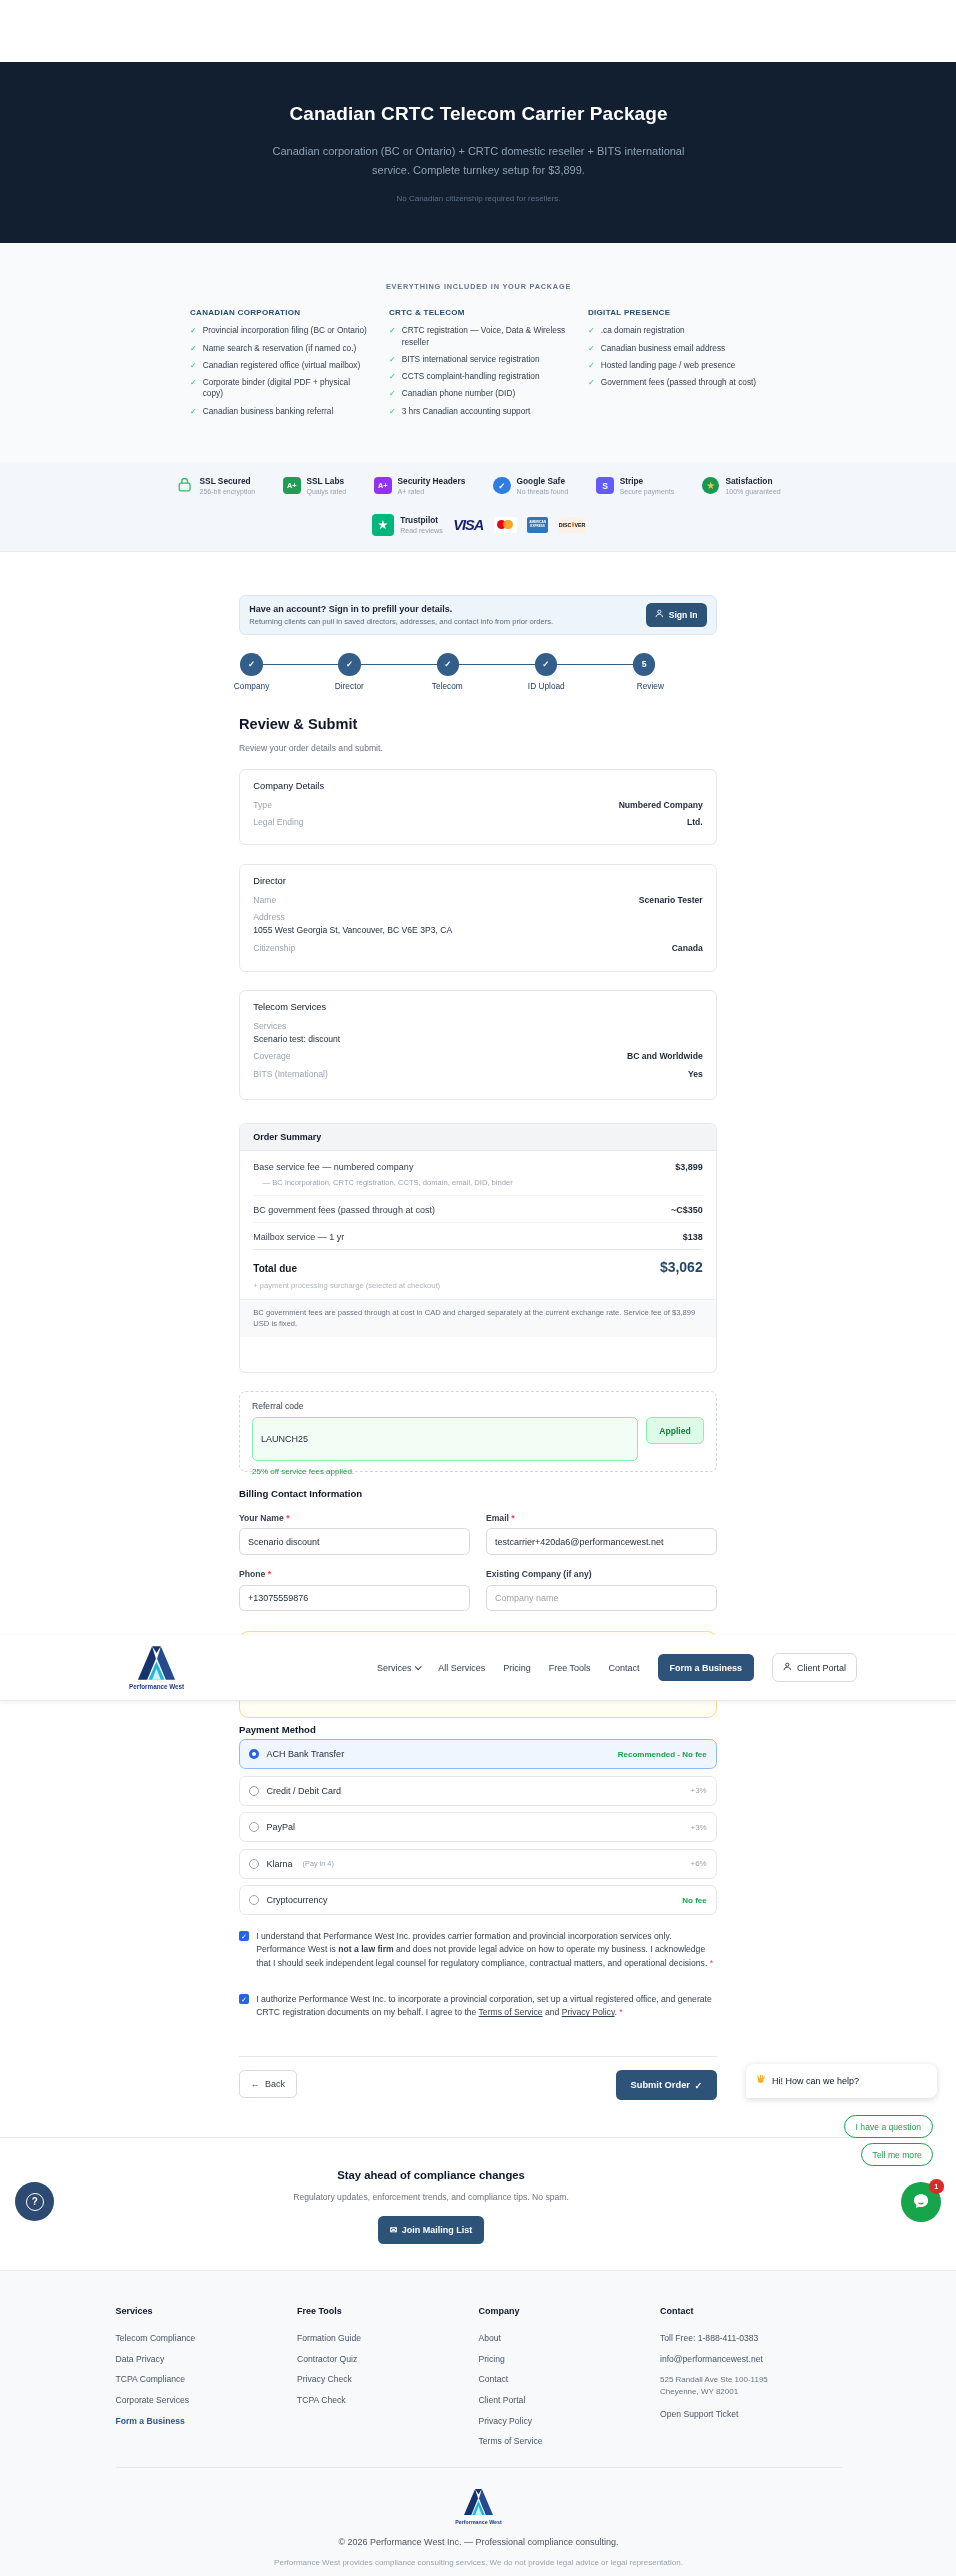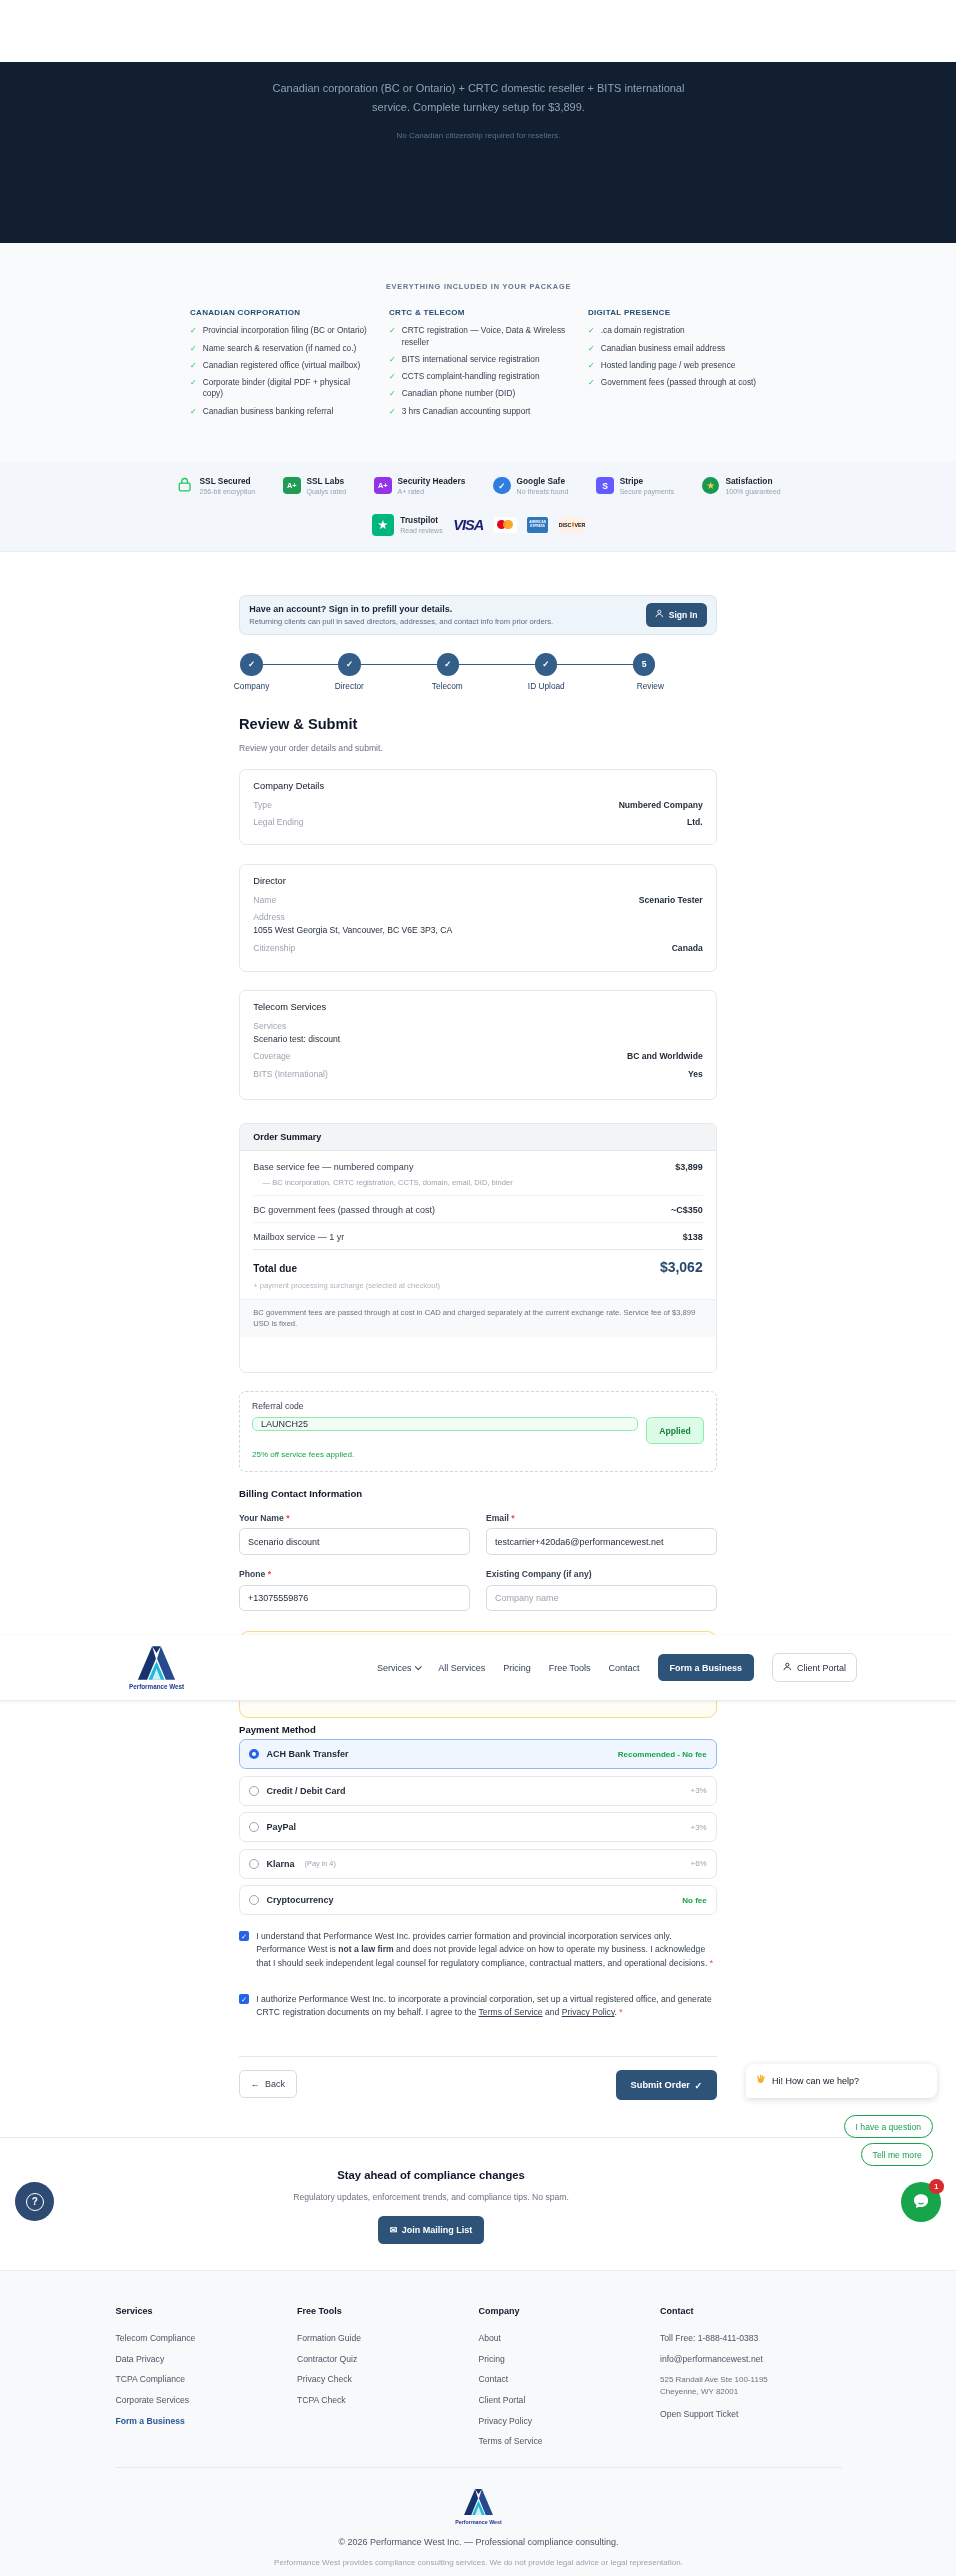--- a/index.html
+++ b/index.html
@@ -86,21 +86,21 @@
   .total-row { display:flex; justify-content:space-between; align-items:baseline; border-top:0.7px solid #e3e6ea; padding:9.3px 0 1.3px 0; }
   .total-label { font-size:10px; font-weight:bold; color:#111827; }
   .total-value { font-size:14px; font-weight:bold; color:#27496d; }
   .surcharge { font-size:7.6px; color:#aeb6c2; padding:4px 0 9.3px 0; }
   .order-foot { background:#f8f9fb; border-top:0.7px solid #eceff2; padding:7.3px 13.3px; font-size:7.6px; line-height:11.3px; color:#6b7280; }
 
   
   .referral { position:absolute; top:839px; left:0; width:478px; height:81px; border:0.7px dashed #cfd6de; border-radius:6.6px; padding:9.3px 12px; }
   .referral-label { font-size:8.6px; color:#374151; margin-bottom:6px; }
   .referral-row { display:flex; gap:8px; }
-  .referral-input { flex:1; height:14px; border:0.7px solid #86efac; background:#f2fdf5; border-radius:5.3px; padding:0 8px; font-size:9px; color:#1f2937; font-family:inherit; outline:none; }
+  .referral-input { flex:1; height:44px; border:0.7px solid #86efac; background:#f2fdf5; border-radius:5.3px; padding:0 8px; font-size:9px; color:#1f2937; font-family:inherit; outline:none; }
   .applied-btn { width:58px; height:26.6px; background:#dcfce7; border:0.7px solid #86efac; color:#15803d; font-weight:600; font-size:8.6px; border-radius:5.3px; cursor:pointer; font-family:inherit; }
   .referral-note { margin-top:6px; font-size:8px; color:#16a34a; }
 
   
   .billing-heading { position:absolute; top:936px; font-size:9.6px; font-weight:bold; color:#111827; }
   .billing-grid { position:absolute; top:961px; left:0; width:478px; display:grid; grid-template-columns:231px 231px; column-gap:16px; row-gap:14.6px; }
   .field-label { font-size:8.6px; font-weight:600; color:#374151; margin-bottom:5.3px; }
   .req { color:#ef4444; }
   .text-input { width:100%; height:26.6px; border:0.7px solid #d6dade; border-radius:5.3px; padding:0 8px; font-size:9px; color:#1f2937; font-family:inherit; outline:none; background:#fff; }
   .text-input::placeholder { color:#9ca3af; }
@@ -108,21 +108,21 @@
   
   .yellow-box { position:absolute; top:1079px; left:0; width:478px; height:87px; border:1.3px solid #fbd88a; background:#fffdf4; border-radius:9.3px; }
 
   
   .pay-heading { position:absolute; top:1172px; font-size:9.6px; font-weight:bold; color:#111827; }
   .pay-options { position:absolute; top:1187px; left:0; width:478px; display:flex; flex-direction:column; gap:6.6px; }
   .pay-opt { height:30px; border:0.7px solid #e5e7eb; border-radius:6.6px; background:#fff; display:flex; align-items:center; padding:0 9.3px; gap:7.3px; cursor:pointer; }
   .pay-opt.selected { border:1px solid #8fb9f5; background:#eff6ff; }
   .radio { width:10px; height:10px; border-radius:50%; border:1px solid #9ca3af; background:#fff; flex:0 0 auto; }
   .radio.on { border:3px solid #2563eb; }
-  .pay-label { font-size:9px; font-weight:700; color:#1f2937; }
+  .pay-label { font-size:9px; font-weight:400; color:#1f2937; }
   .pay-sub { font-size:7.3px; color:#9ca3af; font-weight:400; margin-left:2.7px; }
   .pay-fee { margin-left:auto; font-size:8px; color:#9ca3af; }
   .pay-fee.green { color:#16a34a; font-weight:600; }
 
   
   .consent { position:absolute; left:0; width:478px; display:flex; gap:7.3px; }
   .cbx { width:10px; height:10px; margin-top:1.3px; border-radius:2px; background:#2563eb; color:#fff; font-size:7.3px; display:flex; align-items:center; justify-content:center; flex:0 0 auto; }
   .consent-text { font-size:8.6px; line-height:13.3px; color:#374151; }
   .consent-text a { color:#334155; text-decoration:underline; }
 
@@ -168,20 +168,21 @@
   .pill-more { left:861px; top:2143px; }
   .chat-launcher { position:absolute; left:901px; top:2182px; width:40px; height:40px; border-radius:50%; background:#17a54c; display:flex; align-items:center; justify-content:center; cursor:pointer; z-index:60; }
   .chat-badge { position:absolute; left:929px; top:2179px; width:14.6px; height:14.6px; border-radius:50%; background:#d92b2b; color:#fff; font-size:7.3px; font-weight:bold; display:flex; align-items:center; justify-content:center; z-index:61; }
   .help-fab { position:absolute; left:15.3px; top:2182px; width:39px; height:39px; border-radius:50%; background:#2d4a73; display:flex; align-items:center; justify-content:center; cursor:pointer; z-index:60; }
   .help-ring { width:18px; height:18px; border:1.3px solid #fff; border-radius:50%; color:#fff; font-size:10px; font-weight:bold; display:flex; align-items:center; justify-content:center; }
 </style>
 </head>
 <body>
 
 <div class="hero">
+  <div class="hero-title">Canadian CRTC Telecom Carrier Package</div>
   <div class="hero-sub">Canadian corporation (BC or Ontario) + CRTC domestic reseller + BITS international service. Complete turnkey setup for $3,899.</div>
   <div class="hero-note">No Canadian citizenship required for resellers.</div>
 </div>
 
 <div class="included">
   <div class="included-heading">EVERYTHING INCLUDED IN YOUR PACKAGE</div>
   <div class="included-cols">
     <div class="inc-col">
       <div class="inc-col-title">CANADIAN CORPORATION</div>
       <div class="inc-item">

